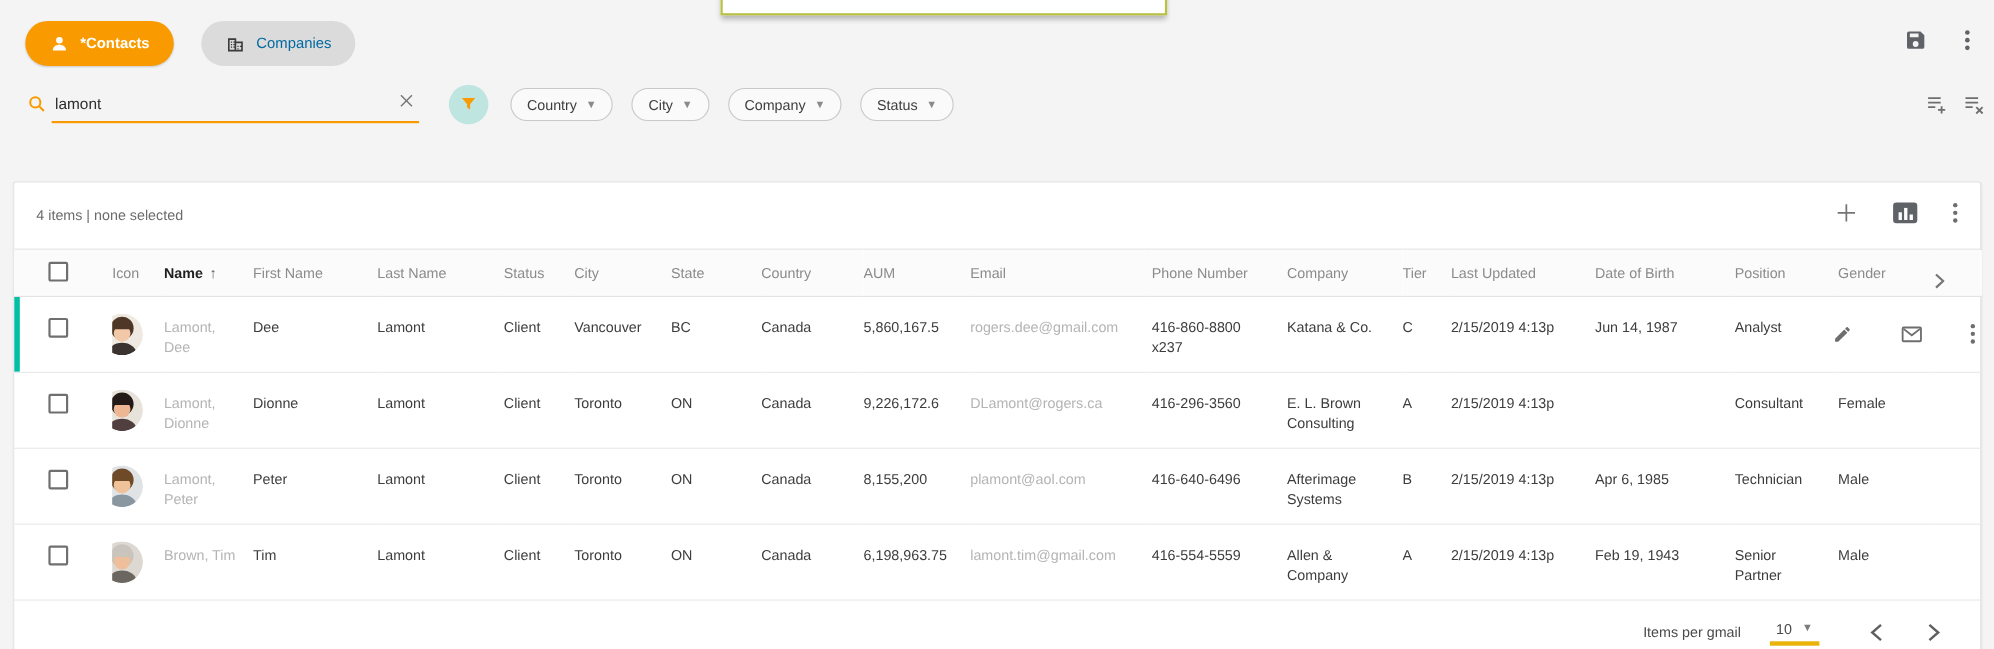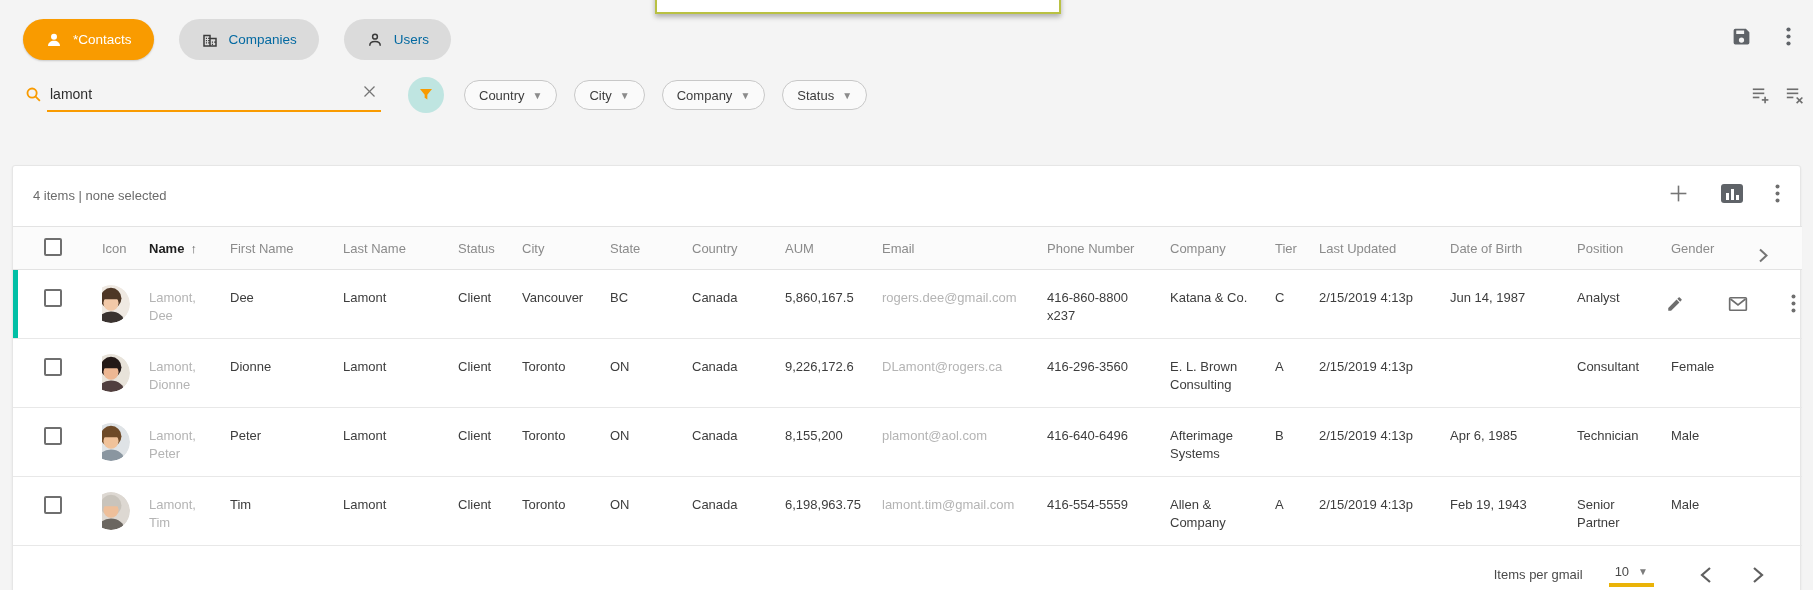--- a/index.html
+++ b/index.html
@@ -3,21 +3,21 @@
 <meta charset="utf-8">
 <style>
   * { margin:0; padding:0; box-sizing:border-box; }
   html,body { width:1813px; height:590px; overflow:hidden;
     font-family:"Liberation Sans", sans-serif; background:#f4f4f4; color:#3d3d3d; }
 
   
   .tabs-row { position:absolute; left:23px; top:19px; display:flex; align-items:center; }
   .pill { height:41px; border-radius:21px; display:flex; align-items:center; gap:10px;
     padding:0 22px; font-size:13.5px; cursor:pointer; box-shadow:0 1px 2px rgba(0,0,0,0.18); }
-  .pill.active { background:#F99B00; color:#fff; font-weight:normal; }
+  .pill.active { background:#F99B00; color:#fff; font-weight:bold; }
   .pill.idle { background:#DBDBDB; color:#0369a1; box-shadow:none; }
   .pill + .pill { margin-left:25px; }
 
   .topbar-icons { position:absolute; right:22px; top:26px; display:flex; gap:34px; align-items:center; }
 
   
   .popup-remnant { position:absolute; left:655px; top:-12px; width:406px; height:26px;
     background:#fff; border:2px solid #B9C143; box-shadow:0 3px 5px rgba(0,0,0,0.28); }
 
   
@@ -96,29 +96,20 @@
     </span>
     <span>*Contacts</span>
   </div>
   <div class="pill idle">
     <span>
       <svg width="18" height="18" viewBox="0 0 24 24" fill="#3b3b3b">
           <path d="M3 21V5h10v4h8v12H3zm2-2h6V7H5v12zm8 0h6v-8h-6v8zM6.5 9h1.5v1.5H6.5zM9.5 9h1.5v1.5H9.5zM6.5 12h1.5v1.5H6.5zM9.5 12h1.5v1.5H9.5zM6.5 15h1.5v1.5H6.5zM9.5 15h1.5v1.5H9.5zM14.5 14h1.5v1.5h-1.5zM17.5 14h1.5v1.5h-1.5zM14.5 17h1.5v1.5h-1.5z"></path>
         </svg>
     </span>
     <span>Companies</span>
-  </div>
-  <div class="pill idle">
-    <span>
-      <svg width="18" height="18" viewBox="0 0 24 24" fill="none" stroke="#3b3b3b" stroke-width="2">
-          <circle cx="12" cy="7.5" r="3.2"></circle>
-          <path d="M5 19.5c0-3.6 3.1-5.6 7-5.6s7 2 7 5.6"></path>
-        </svg>
-    </span>
-    <span>Users</span>
   </div>
 </div>
 
 <div class="topbar-icons">
   <span style="cursor:pointer">
     <svg width="21" height="21" viewBox="0 0 24 24" fill="#5F6368">
         <path d="M17 3H5a2 2 0 0 0-2 2v14a2 2 0 0 0 2 2h14a2 2 0 0 0 2-2V7l-4-4zm-5 16a3 3 0 1 1 0-6 3 3 0 0 1 0 6zm3-10H6V5h9v4z"></path>
       </svg>
   </span>
   <span style="cursor:pointer">
@@ -416,21 +407,21 @@
                 <g clip-path="url(#av3)">
                   <rect width="40" height="40" fill="#ddd8d2"></rect>
                   <circle cx="20" cy="14" r="11" fill="#c9c4bc"></circle>
                   <ellipse cx="20" cy="39" rx="14" ry="11" fill="#6b6660"></ellipse>
                   <circle cx="20" cy="19" r="8" fill="#eebf9a"></circle>
                   <path d="M11 17a9 9 0 0 1 18 0l-2 -2h-14z" fill="#c9c4bc"></path>
                 </g>
               </svg>
             </span>
           </td>
-          <td class="cell gray">Lamont, Tim</td>
+          <td class="cell gray">Brown, Tim</td>
           <td class="cell">Tim</td>
           <td class="cell">Lamont</td>
           <td class="cell">Client</td>
           <td class="cell">Toronto</td>
           <td class="cell">ON</td>
           <td class="cell">Canada</td>
           <td class="cell">6,198,963.75</td>
           <td class="cell gray">lamont.tim@gmail.com</td>
           <td class="cell">416-554-5559</td>
           <td class="cell">Allen &amp; Company</td>

